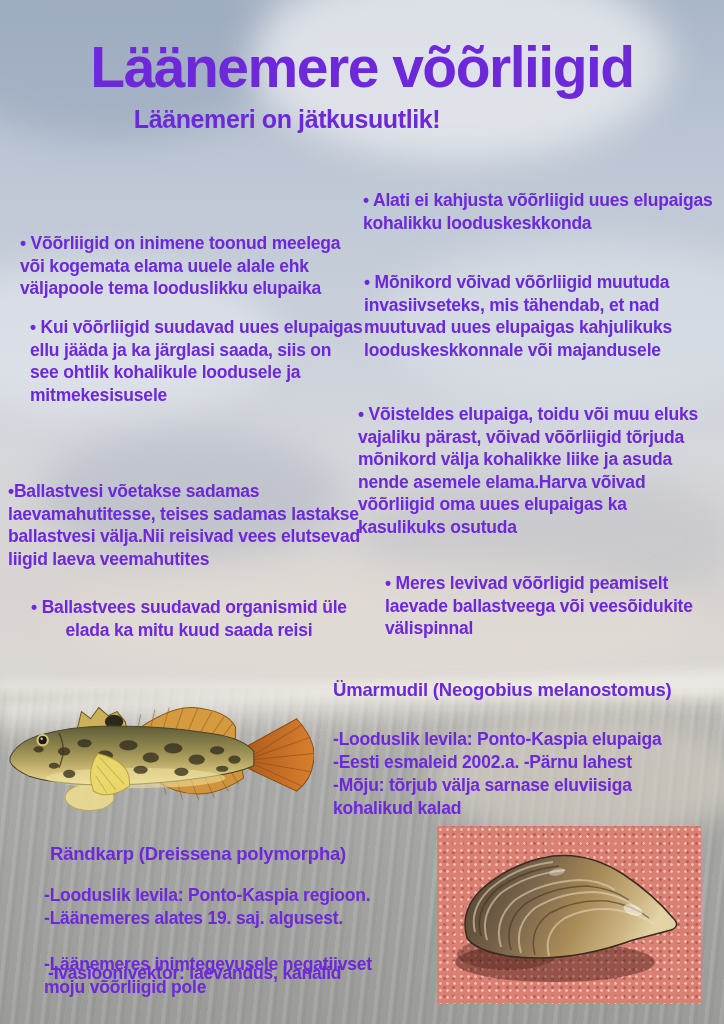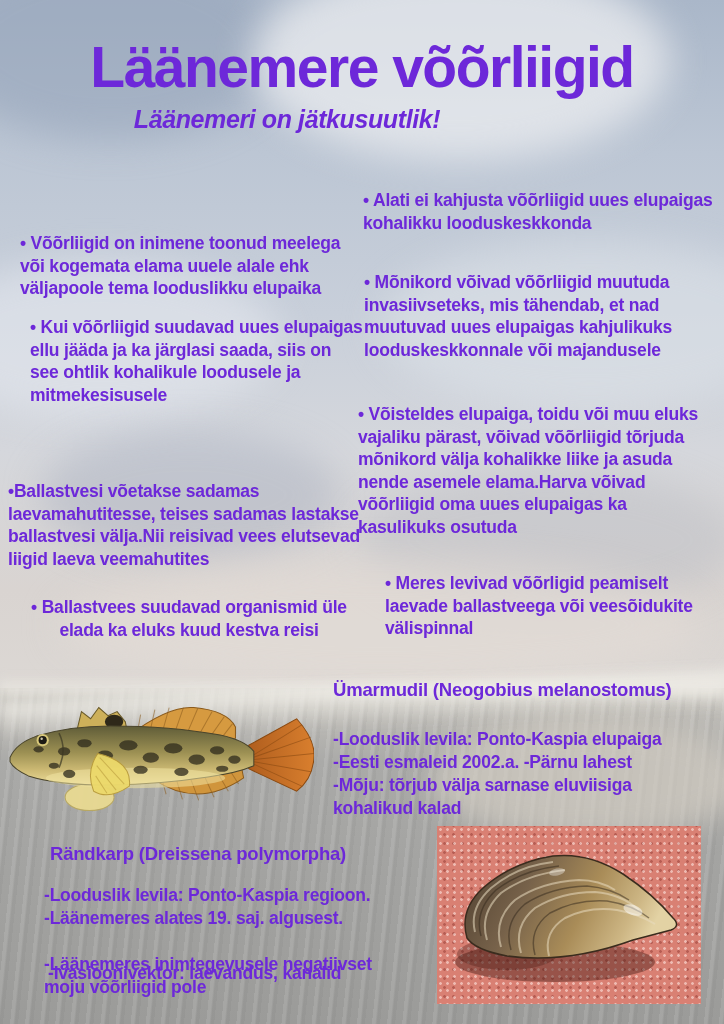--- a/index.html
+++ b/index.html
@@ -42,21 +42,21 @@
   .txt{
     position:absolute;margin:0;font-weight:bold;color:#6d28d9;
     font-size:17.5px;line-height:22.5px;letter-spacing:-0.2px;
   }
   .title{
     left:0;top:36px;width:724px;text-align:center;
     font-size:57px;line-height:62px;letter-spacing:-1.5px;
   }
   .subtitle{
     left:0;top:104px;width:574px;text-align:center;
-    font-size:25px;line-height:30px;letter-spacing:-0.4px;font-style:italic;
+    font-size:25px;line-height:30px;letter-spacing:-0.4px;
   }
   .heading{font-size:18.5px;}
   
   .goby{left:8px;top:692px;width:306px;height:128px;}
   .mussel-photo{
     left:437px;top:826px;width:264px;height:178px;
     background-color:#d98073;
     background-image:
       radial-gradient(rgba(255,233,228,.55) 1px, rgba(255,233,228,0) 1.7px),
       radial-gradient(rgba(148,58,52,.5) 1px, rgba(148,58,52,0) 1.7px);
@@ -81,21 +81,21 @@
 <div class="layer horizon"></div>
 <div class="layer surf"></div>
 <div class="layer sand"></div>
 
 <h1 class="txt title">Läänemere võõrliigid</h1>
 <h2 class="txt subtitle">Läänemeri on jätkusuutlik!</h2>
 
 <p class="txt" style="left:20px;top:200px;width:342px;margin-top:32px;">• Võõrliigid on inimene toonud meelega või kogemata elama uuele alale ehk väljapoole tema looduslikku elupaika</p>
 <p class="txt" style="left:30px;top:316px;width:334px;">• Kui võõrliigid suudavad uues elupaigas ellu jääda ja ka järglasi saada, siis on see ohtlik kohalikule loodusele ja mitmekesisusele</p>
 <p class="txt" style="left:8px;top:480px;width:372px;">•Ballastvesi võetakse sadamas laevamahutitesse, teises sadamas lastakse ballastvesi välja.Nii reisivad vees elutsevad liigid laeva veemahutites</p>
-<p class="txt" style="left:14px;top:596px;width:350px;text-align:center;">• Ballastvees suudavad organismid üle elada ka eluks kuud kestva reisi</p>
+<p class="txt" style="left:14px;top:596px;width:350px;text-align:center;">• Ballastvees suudavad organismid üle elada ka mitu kuud saada reisi</p>
 
 <p class="txt" style="left:363px;top:189px;width:352px;">• Alati ei kahjusta võõrliigid uues elupaigas kohalikku looduskeskkonda</p>
 <p class="txt" style="left:352px;top:271px;width:362px;margin-left:12px;">• Mõnikord võivad võõrliigid muutuda invasiivseteks, mis tähendab, et nad muutuvad uues elupaigas kahjulikuks looduskeskkonnale või majandusele</p>
 <p class="txt" style="left:358px;top:403px;width:358px;">• Võisteldes elupaiga, toidu või muu eluks vajaliku pärast, võivad võõrliigid tõrjuda mõnikord välja kohalikke liike ja asuda nende asemele elama.Harva võivad võõrliigid oma uues elupaigas ka kasulikuks osutuda</p>
 <p class="txt" style="left:385px;top:572px;width:330px;">• Meres levivad võõrligid peamiselt laevade ballastveega või veesõidukite välispinnal</p>
 
 <svg class="layer goby" viewBox="0 0 300 125" aria-hidden="true">
   <defs>
     <linearGradient id="bodyGrad" x1="0" y1="0" x2="0" y2="1">
       <stop offset="0" stop-color="#5f5c38"></stop>

